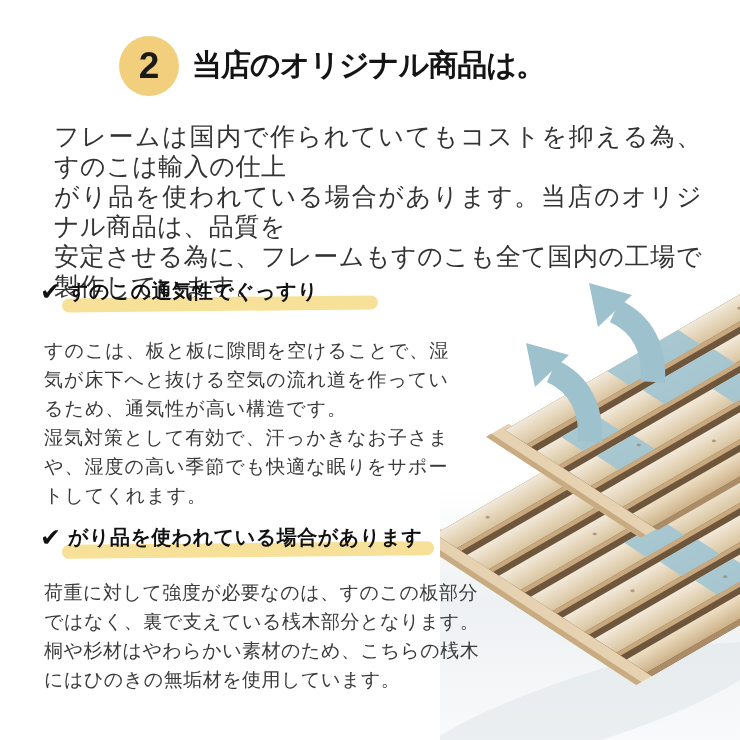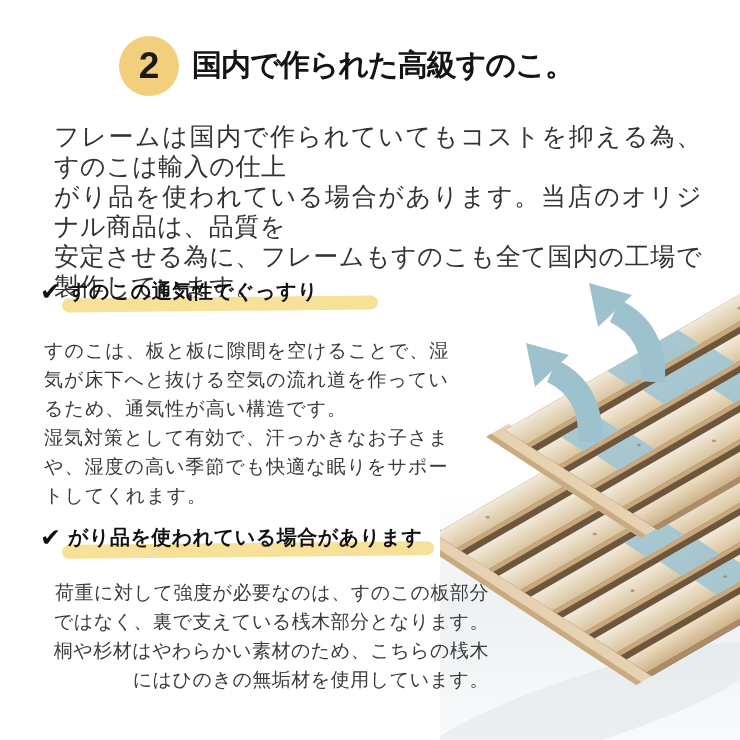--- a/index.html
+++ b/index.html
@@ -41,30 +41,30 @@
     position:absolute;top:21px;left:22px;height:14px;background:#f7e098;
     border-radius:7px;transform:rotate(-0.6deg);z-index:0;
   }
   .feature-1 .marker{width:316px;}
   .feature-2 .marker{width:372px;}
   .feature-body{
     position:absolute;margin:12px;color:#3a3a3a;font-size:19px;line-height:29px;
     white-space:pre-line;
   }
   .feature-1 .feature-body{left:32px;top:324px;letter-spacing:1px;width:430px;}
-  .feature-2 .feature-body{left:32px;top:566px;letter-spacing:0.5px;width:445px;text-align:right;}
+  .feature-2 .feature-body{left:32px;top:566px;letter-spacing:0.5px;width:445px;}
 </style>
 </head>
 <body>
 
 <div class="page">
 
   <div class="num-badge">2</div>
 
-  <h1 class="page-title">国内で作られた高級すのこ。</h1>
+  <h1 class="page-title">当店のオリジナル商品は。</h1>
 
   <p class="intro">フレームは国内で作られていてもコストを抑える為、すのこは輸入の仕上
 がり品を使われている場合があります。当店のオリジナル商品は、品質を
 安定させる為に、フレームもすのこも全て国内の工場で製作しています。</p>
 
   <div class="photo">
     <svg viewBox="0 0 300 510" width="300" height="510" xmlns="http://www.w3.org/2000/svg" xmlns:xlink="http://www.w3.org/1999/xlink">
       <defs>
         <linearGradient id="wg" x1="0" y1="0" x2="0" y2="1">
           <stop offset="0" stop-color="#f2e9da"></stop>

